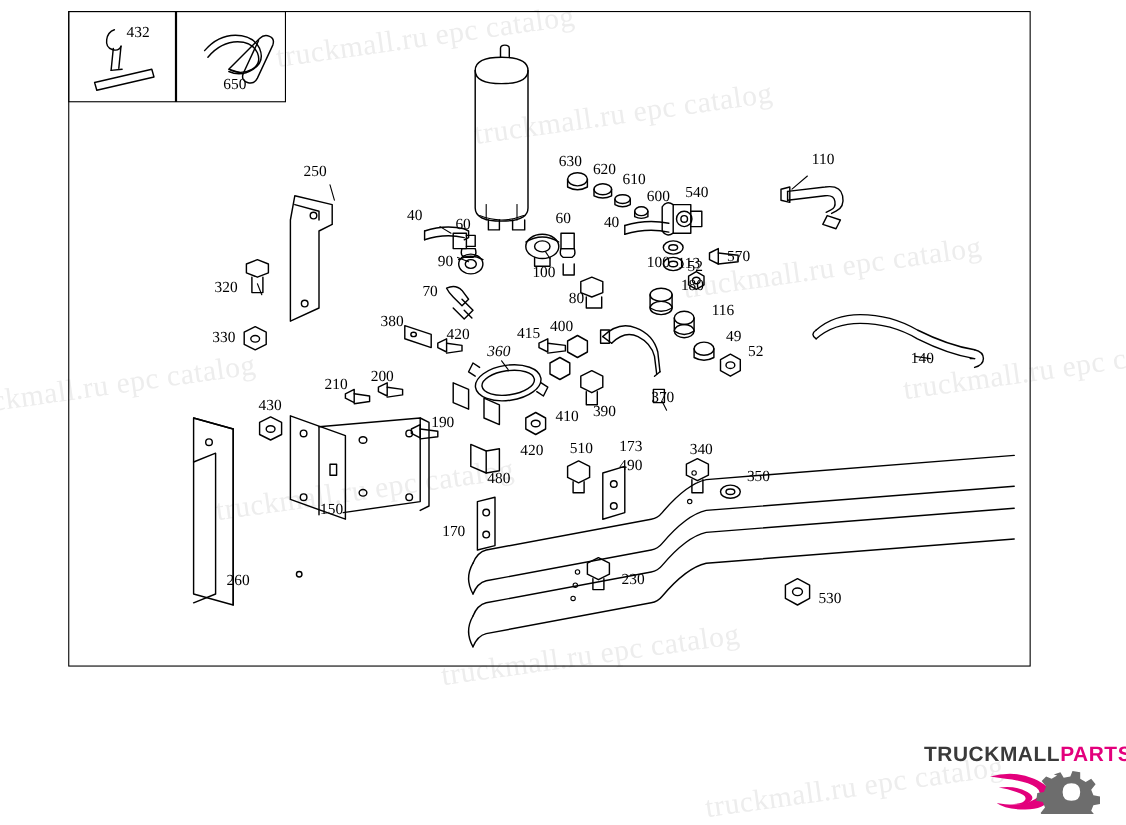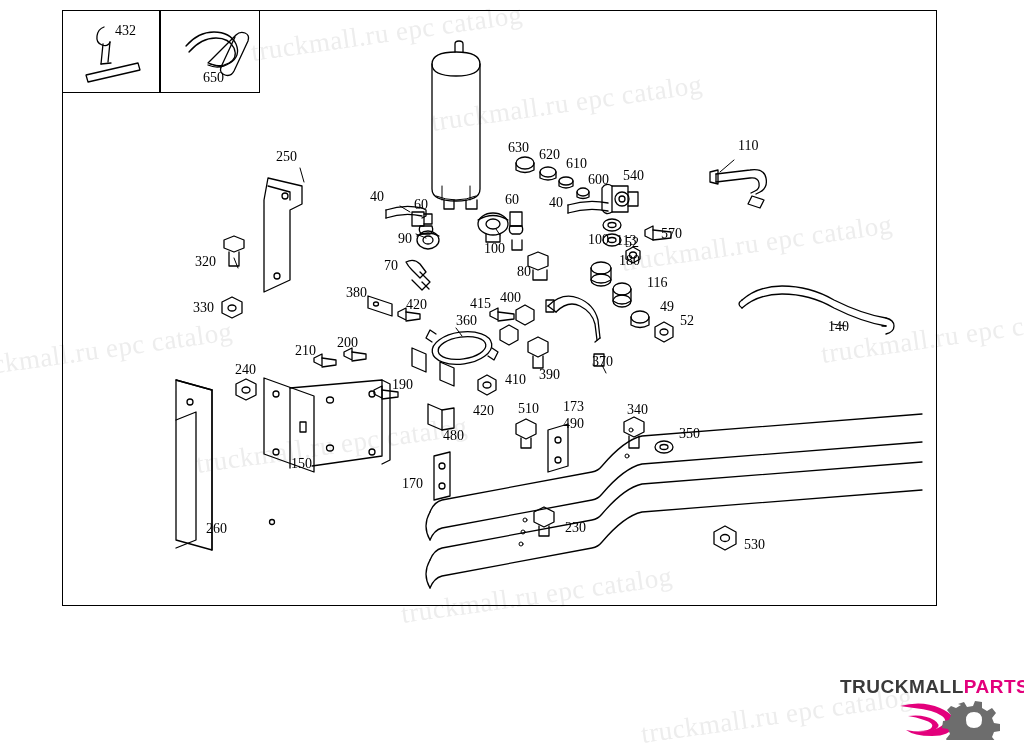--- a/index.html
+++ b/index.html
@@ -373,28 +373,28 @@
   <div class="lbl" style="left:384px; top:259px;">70</div>
   <div class="lbl" style="left:517px; top:265px;">80</div>
   <div class="lbl" style="left:619px; top:254px;">180</div>
   <div class="lbl" style="left:647px; top:276px;">116</div>
   <div class="lbl" style="left:660px; top:300px;">49</div>
   <div class="lbl" style="left:680px; top:314px;">52</div>
   <div class="lbl" style="left:346px; top:286px;">380</div>
   <div class="lbl" style="left:406px; top:298px;">420</div>
   <div class="lbl" style="left:470px; top:297px;">415</div>
   <div class="lbl" style="left:500px; top:291px;">400</div>
-  <div class="lbl" style="left:456px; top:314px;">360</div>
+  <div class="lbl" style="left:443px; top:314px;font-style:italic;">360</div>
   <div class="lbl" style="left:828px; top:320px;text-align:center;">140</div>
   <div class="lbl" style="left:295px; top:344px;">210</div>
   <div class="lbl" style="left:337px; top:336px;">200</div>
   <div class="lbl" style="left:592px; top:355px;">370</div>
   <div class="lbl" style="left:505px; top:373px;">410</div>
   <div class="lbl" style="left:539px; top:368px;">390</div>
-  <div class="lbl" style="left:235px; top:363px;">240</div>
+  <div class="lbl" style="left:235px; top:363px;">430</div>
   <div class="lbl" style="left:392px; top:378px;">190</div>
   <div class="lbl" style="left:473px; top:404px;">420</div>
   <div class="lbl" style="left:518px; top:402px;">510</div>
   <div class="lbl" style="left:563px; top:400px;">173</div>
   <div class="lbl" style="left:563px; top:417px;">490</div>
   <div class="lbl" style="left:627px; top:403px;">340</div>
   <div class="lbl" style="left:679px; top:427px;">350</div>
   <div class="lbl" style="left:443px; top:429px;">480</div>
   <div class="lbl" style="left:291px; top:457px;">150</div>
   <div class="lbl" style="left:402px; top:477px;">170</div>

